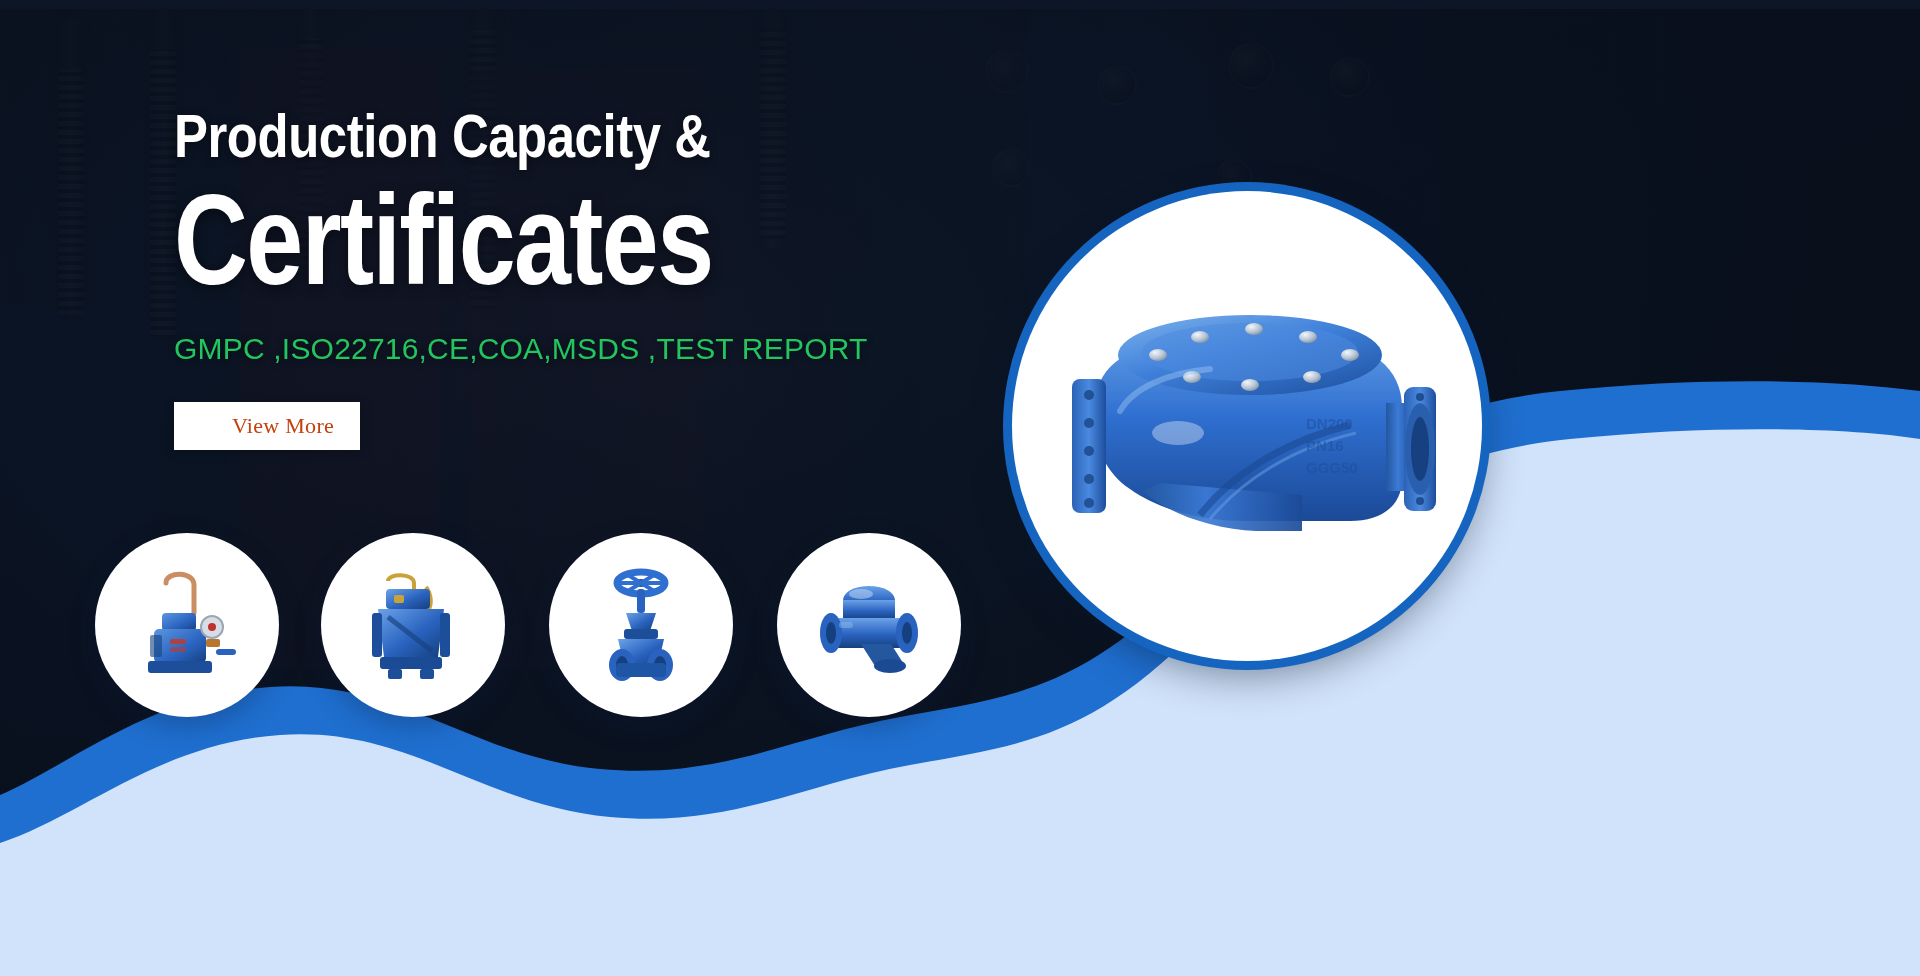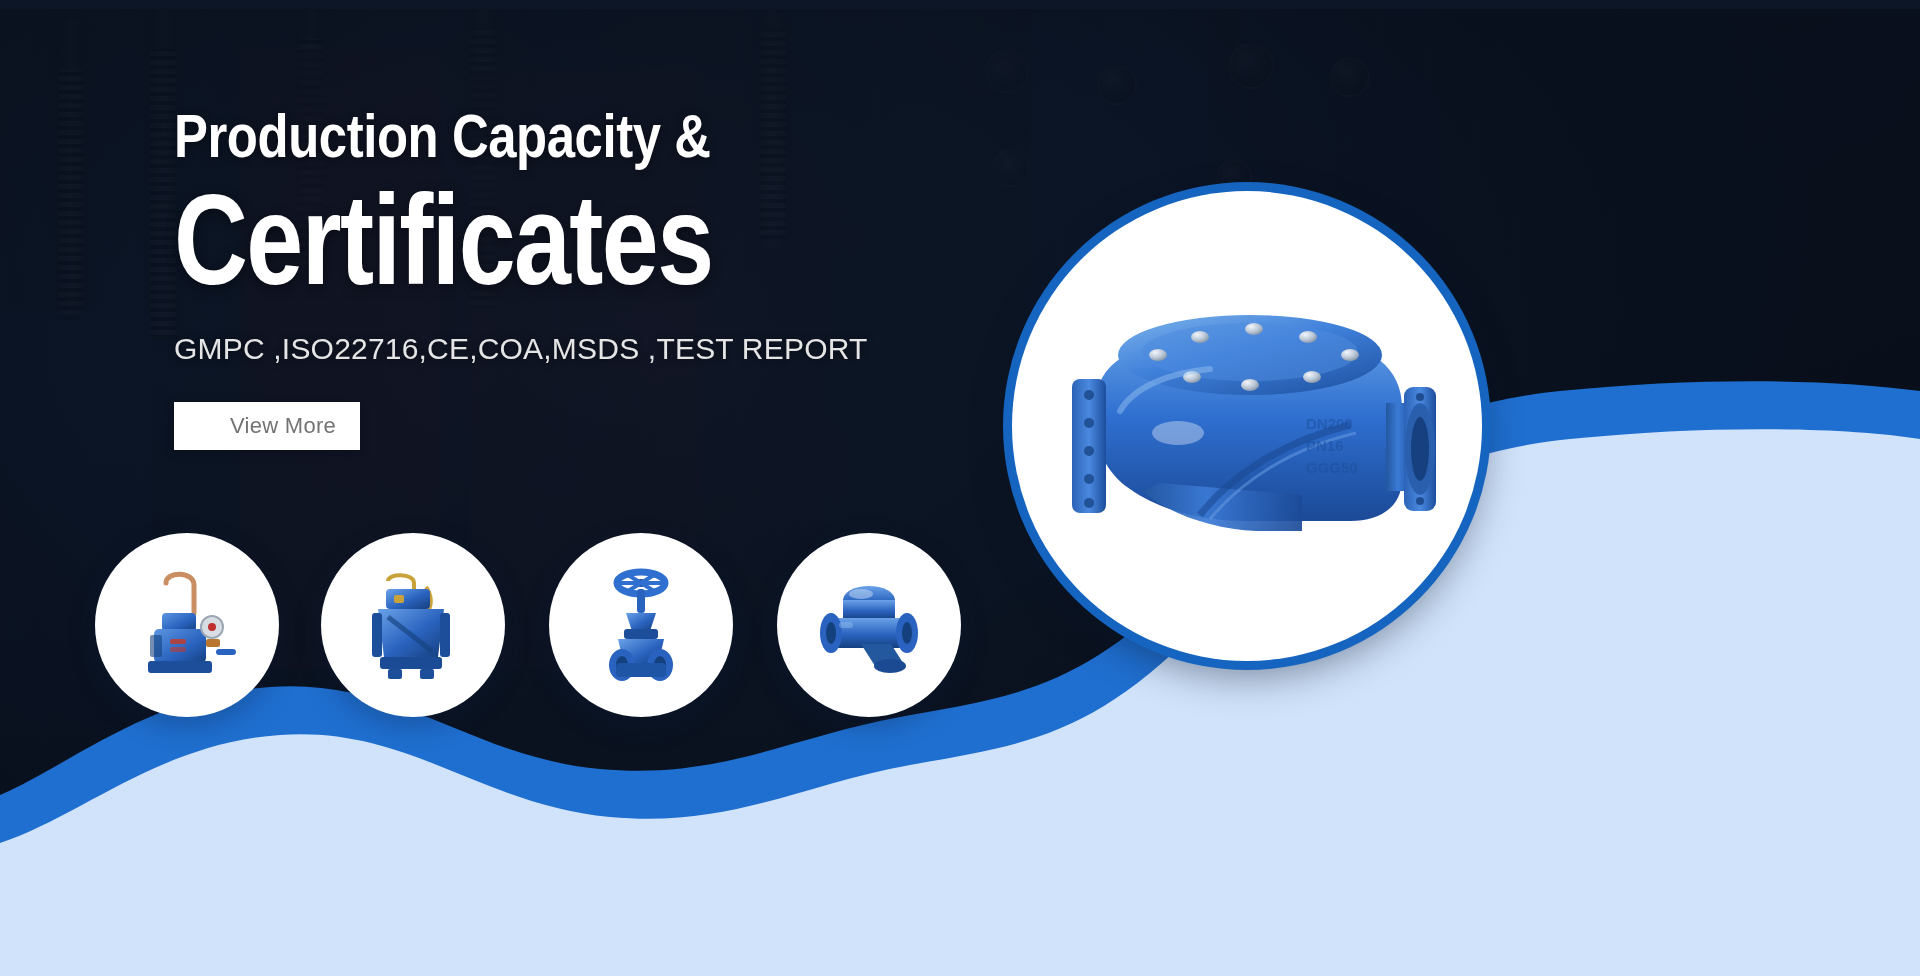--- a/index.html
+++ b/index.html
@@ -67,29 +67,29 @@
     white-space:nowrap;
   }
   .h-line2 {
     font-family:"Liberation Sans", sans-serif;
     font-weight:700; font-size:128px; line-height:1.02; letter-spacing:-2px;
     color:#ffffff; transform:scaleX(.80); transform-origin:left center;
     margin-top:8px; text-shadow:0 3px 14px rgba(0,0,0,.45);
     white-space:nowrap;
   }
   .subtitle {
-    margin-top:26px; font-size:30px; color:#e5e5e5; font-weight:400;
+    margin-top:26px; font-size:30px; color:#22c55e; font-weight:400;
     letter-spacing:.2px; white-space:nowrap; text-shadow:0 1px 6px rgba(0,0,0,.5);
   }
   .view-btn {
     margin-top:36px; display:inline-flex; align-items:center; justify-content:center;
-    width:186px; height:48px; background:#ffffff; color:#737373;
+    width:186px; height:48px; background:#ffffff; color:#c2410c;
     font-size:22px; letter-spacing:.3px; cursor:pointer;
     box-shadow:0 2px 10px rgba(0,0,0,.25); border:none;
-    font-family:Liberation Sans, sans-serif;
+    font-family:Liberation Serif, serif;
     padding-left:32px;
   }
 
   
   .hero-circle {
     position:absolute; left:1012px; top:182px; width:470px; height:470px;
     border-radius:50%; background:#ffffff; z-index:7;
     box-shadow:0 0 0 9px #1565c0, 0 14px 40px rgba(8,20,40,.45);
     overflow:hidden;
   }

